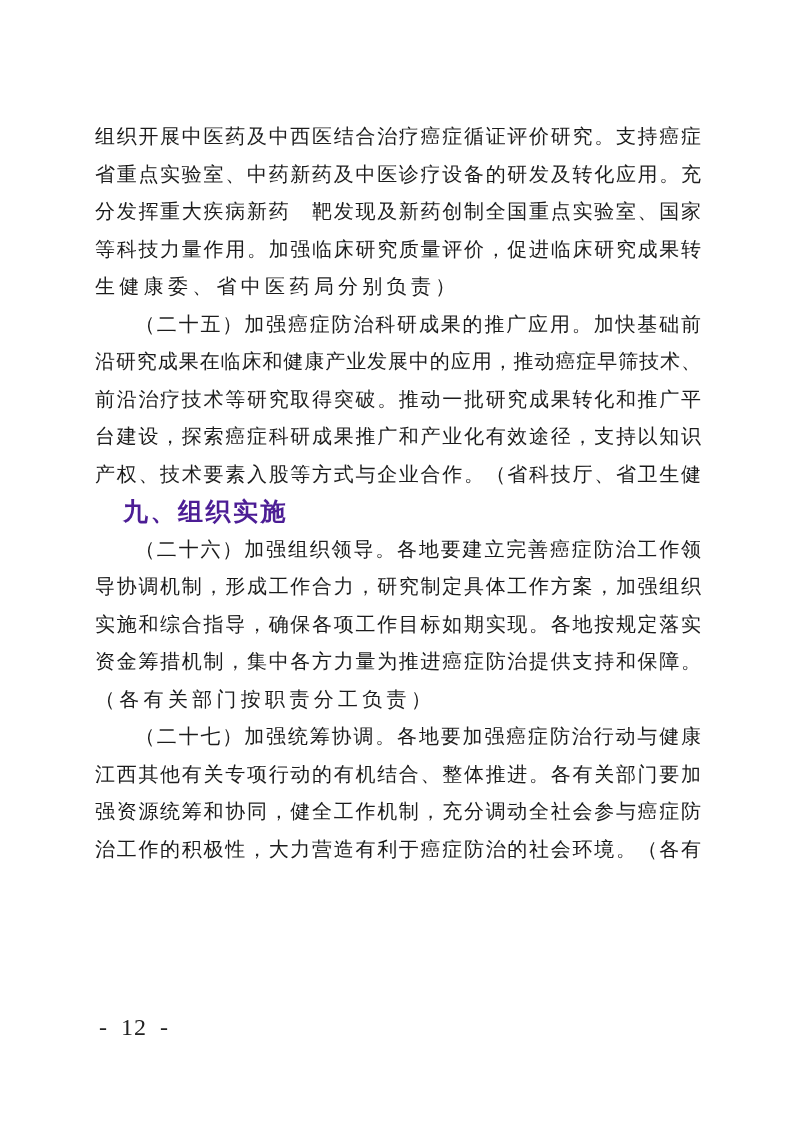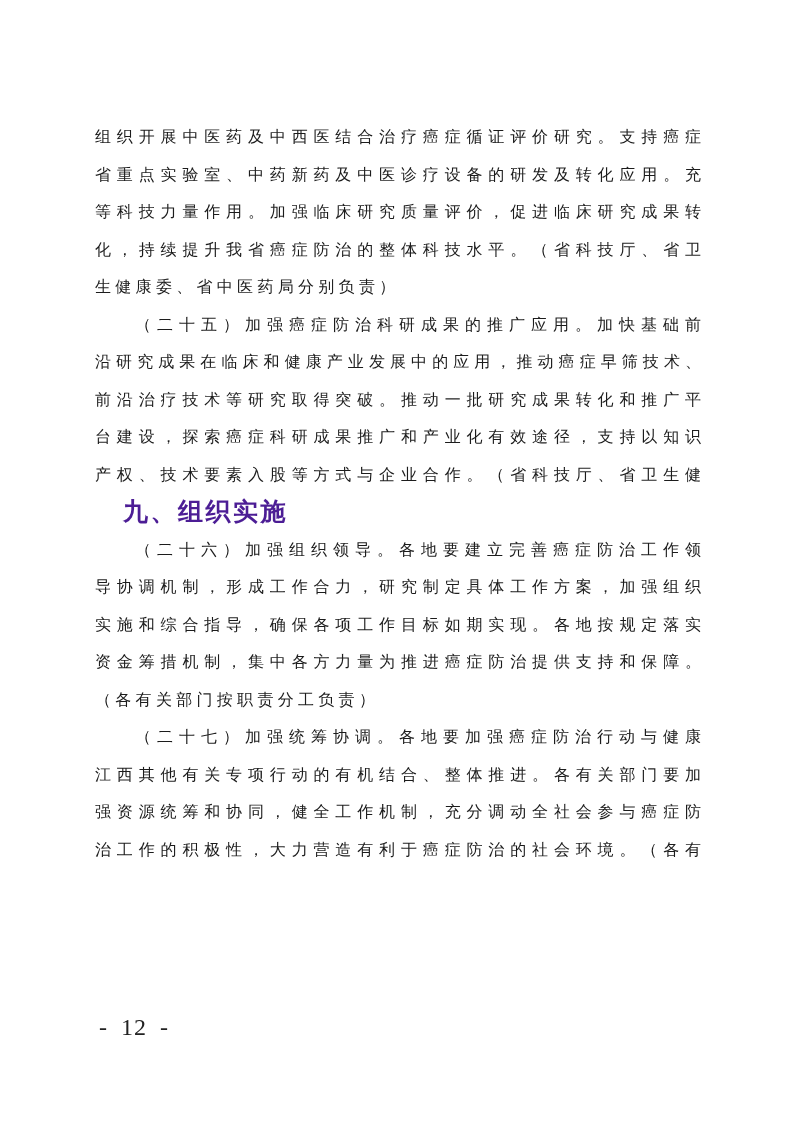--- a/index.html
+++ b/index.html
@@ -18,21 +18,21 @@
   }
   .content {
     position: absolute;
     left: 95px;
     top: 118px;
     width: 606px;
   }
   .line {
     height: 37.5px;
     line-height: 37.5px;
-    font-size: 16px;
+    font-size: 20px;
     white-space: nowrap;
     text-align: justify;
     
     text-align-last: justify;
     text-justify: inter-character;
   }
   .line.full { }
   .line.full-indent {
     text-indent: 40px;
   }
@@ -61,22 +61,22 @@
     color: #222222;
   }
 </style>
 </head>
 <body>
 
 <div class="page">
   <main class="content">
       <div class="line full">组织开展中医药及中西医结合治疗癌症循证评价研究。支持癌症</div>
       <div class="line full">省重点实验室、中药新药及中医诊疗设备的研发及转化应用。充</div>
+      <div class="line full">分发挥重大疾病新药　靶发现及新药创制全国重点实验室、国家</div>
       <div class="line full">等科技力量作用。加强临床研究质量评价，促进临床研究成果转</div>
-      <div class="line full">化，持续提升我省癌症防治的整体科技水平。（省科技厅、省卫</div>
       <div class="line end">生健康委、省中医药局分别负责）</div>
       <div class="line full-indent">（二十五）加强癌症防治科研成果的推广应用。加快基础前</div>
       <div class="line full">沿研究成果在临床和健康产业发展中的应用，推动癌症早筛技术、</div>
       <div class="line full">前沿治疗技术等研究取得突破。推动一批研究成果转化和推广平</div>
       <div class="line full">台建设，探索癌症科研成果推广和产业化有效途径，支持以知识</div>
       <div class="line full">产权、技术要素入股等方式与企业合作。（省科技厅、省卫生健</div>
       <div class="line heading">九、组织实施</div>
       <div class="line full-indent">（二十六）加强组织领导。各地要建立完善癌症防治工作领</div>
       <div class="line full">导协调机制，形成工作合力，研究制定具体工作方案，加强组织</div>
       <div class="line full">实施和综合指导，确保各项工作目标如期实现。各地按规定落实</div>

